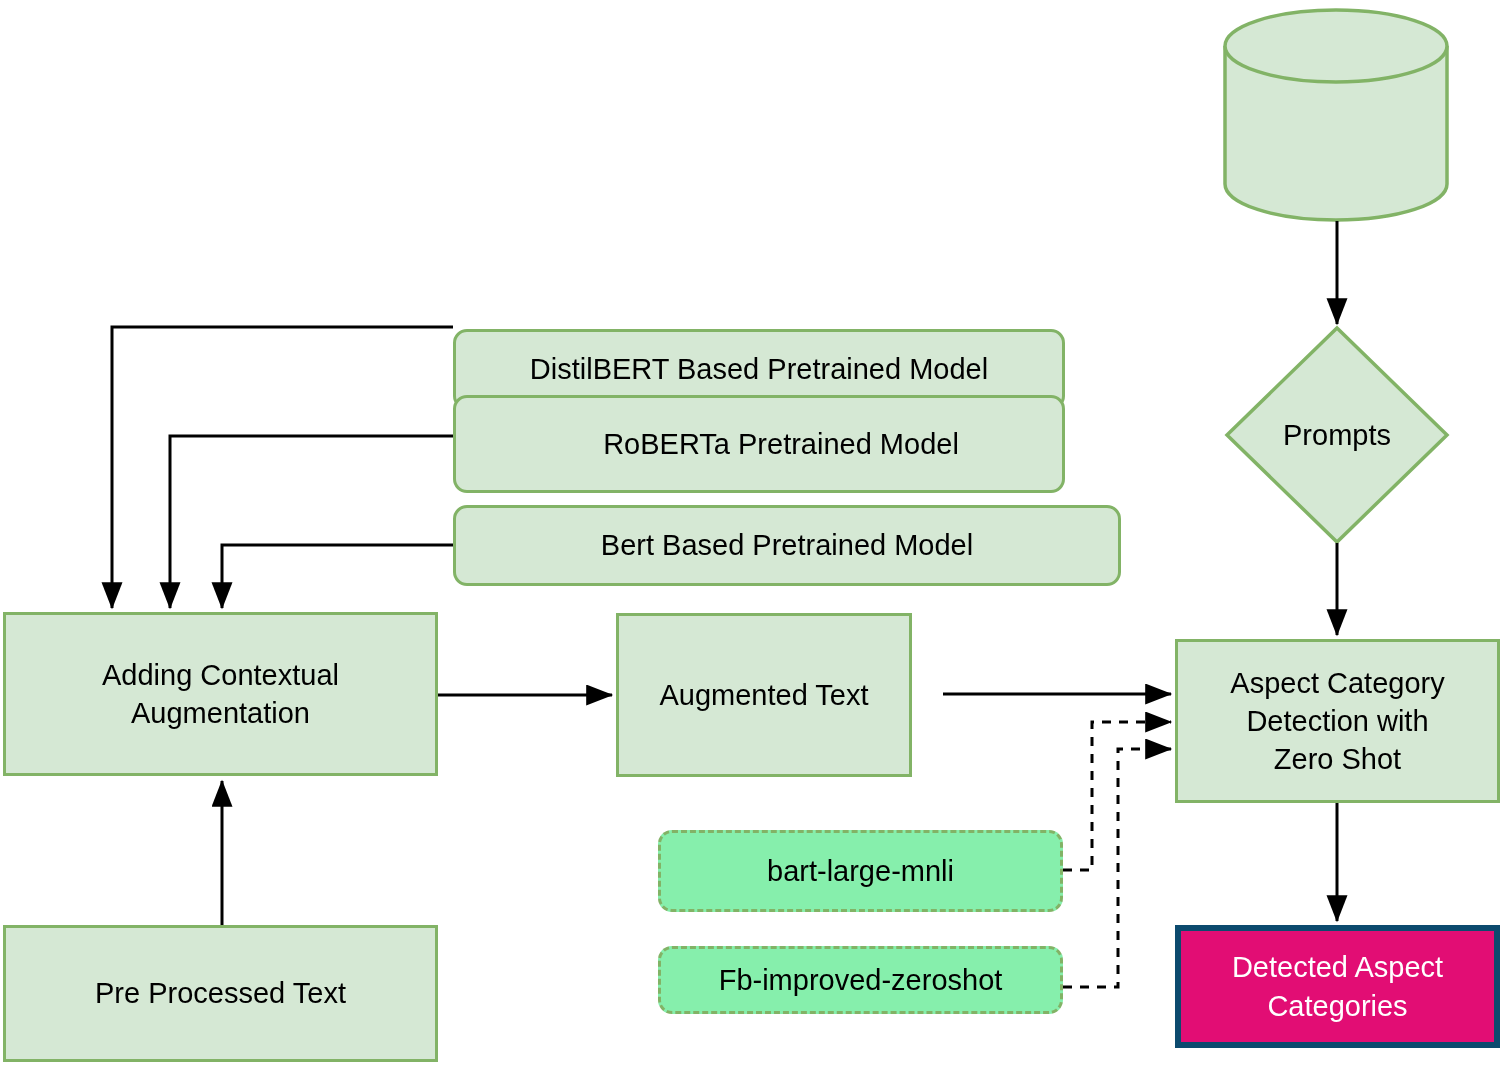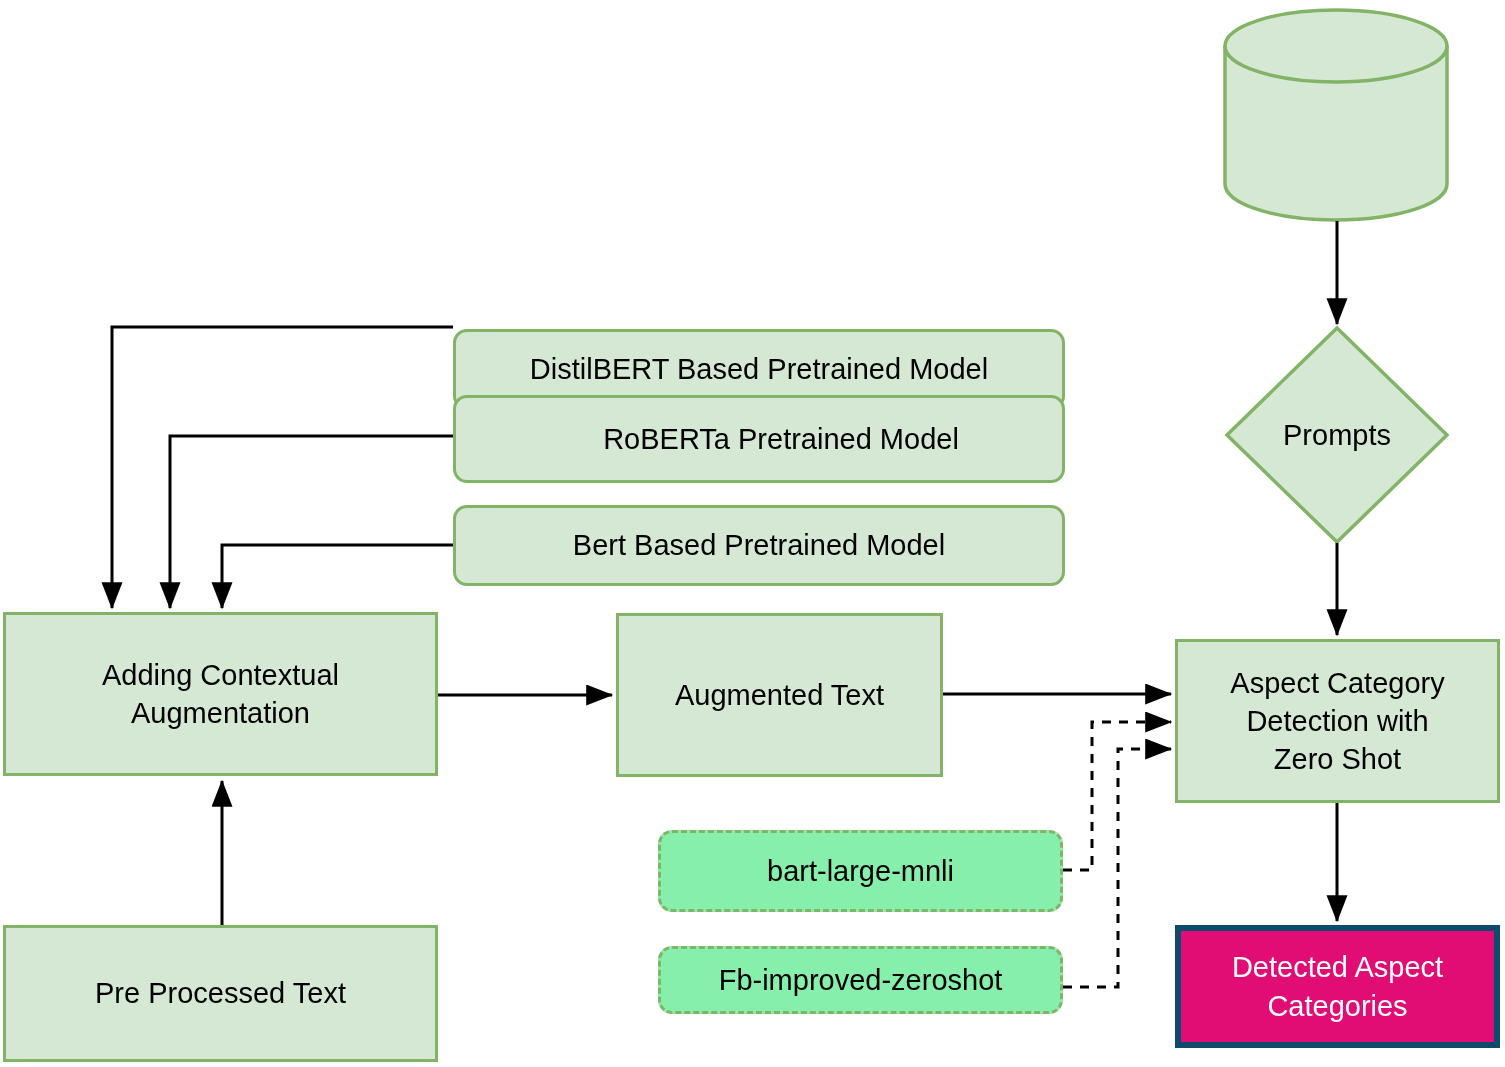--- a/index.html
+++ b/index.html
@@ -77,30 +77,30 @@
     <line x1="1337" y1="803" x2="1337" y2="921" stroke="#000" stroke-width="3" marker-end="url(#arrow)"></line>
 
     <polyline points="1063,870 1092,870 1092,722 1171,722" fill="none" stroke="#000" stroke-width="3" stroke-dasharray="9 8" marker-end="url(#arrow)"></polyline>
     <polyline points="1063,987 1118,987 1118,749 1171,749" fill="none" stroke="#000" stroke-width="3" stroke-dasharray="9 8" marker-end="url(#arrow)"></polyline>
   </svg>
 
   <div class="shape-label" style="left:1237px;top:405px;width:200px;height:60px;">Prompts</div>
 
   <div class="node green-rounded" style="left:453px;top:286px;width:612px;height:81px;margin-top:43px;">DistilBERT Based Pretrained Model</div>
 
-  <div class="node green-rounded" style="left:453px;top:395px;width:612px;height:88px;padding-left:44px;">RoBERTa Pretrained Model</div>
+  <div class="node green-rounded" style="left:453px;top:395px;width:612px;height:98px;padding-left:44px;">RoBERTa Pretrained Model</div>
 
-  <div class="node green-rounded" style="left:453px;top:505px;width:612px;height:81px;">Bert Based Pretrained Model</div>
+  <div class="node green-rounded" style="left:453px;top:505px;width:668px;height:81px;">Bert Based Pretrained Model</div>
 
   <div class="node green-solid" style="left:3px;top:612px;width:435px;height:164px;">Adding Contextual
 Augmentation</div>
 
   <div class="node green-solid" style="left:3px;top:925px;width:435px;height:137px;">Pre Processed Text</div>
 
-  <div class="node green-solid" style="left:616px;top:613px;width:327px;height:164px;text-align:center;">Augmented Text</div>
+  <div class="node green-solid" style="left:616px;top:613px;width:296px;height:164px;text-align:center;">Augmented Text</div>
 
   <div class="node green-solid" style="left:1175px;top:639px;width:325px;height:164px;">Aspect Category
 Detection with
 Zero Shot</div>
 
   <div class="node green-dashed" style="left:658px;top:830px;width:405px;height:82px;">bart-large-mnli</div>
 
   <div class="node green-dashed" style="left:658px;top:946px;width:405px;height:68px;">Fb-improved-zeroshot</div>
 
   <div class="node magenta" style="left:1175px;top:925px;width:325px;height:123px;">Detected Aspect

